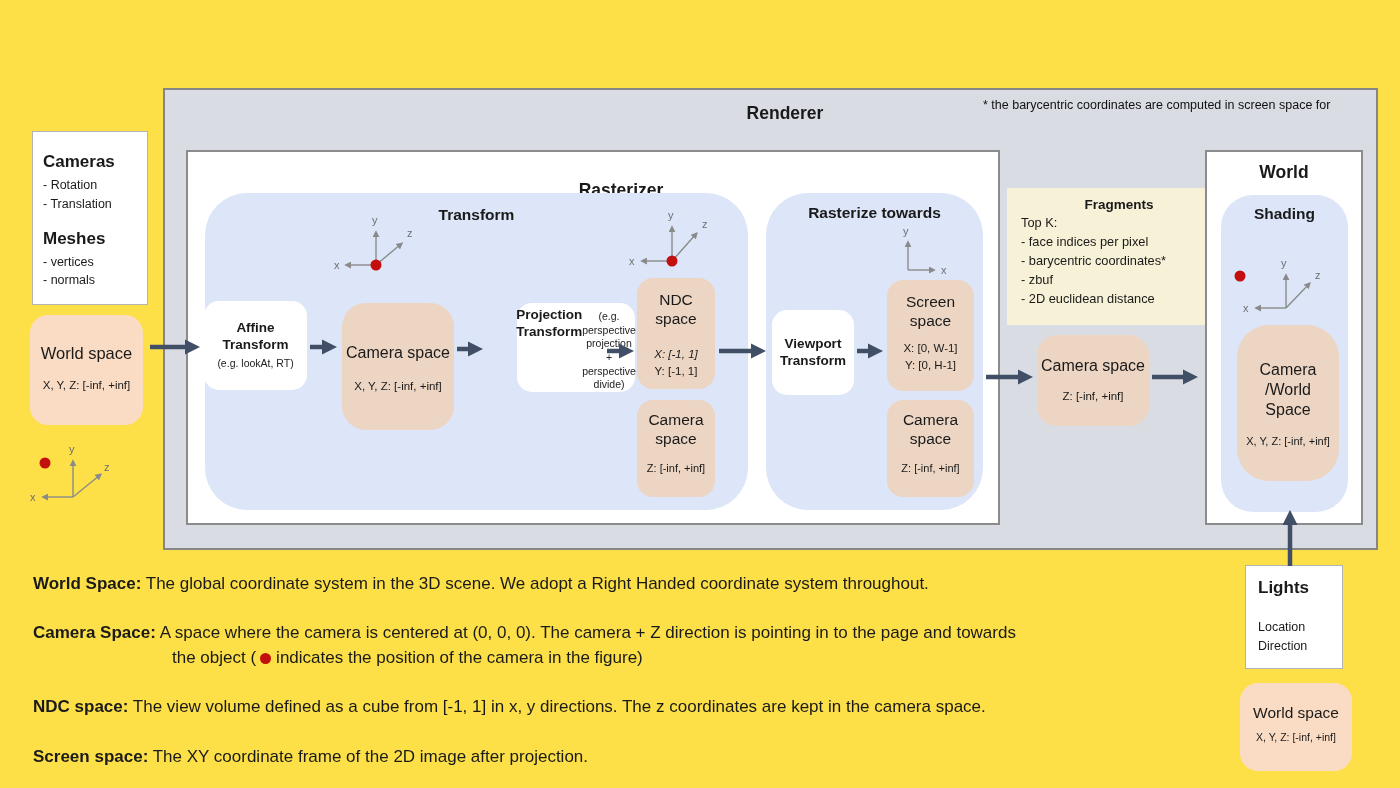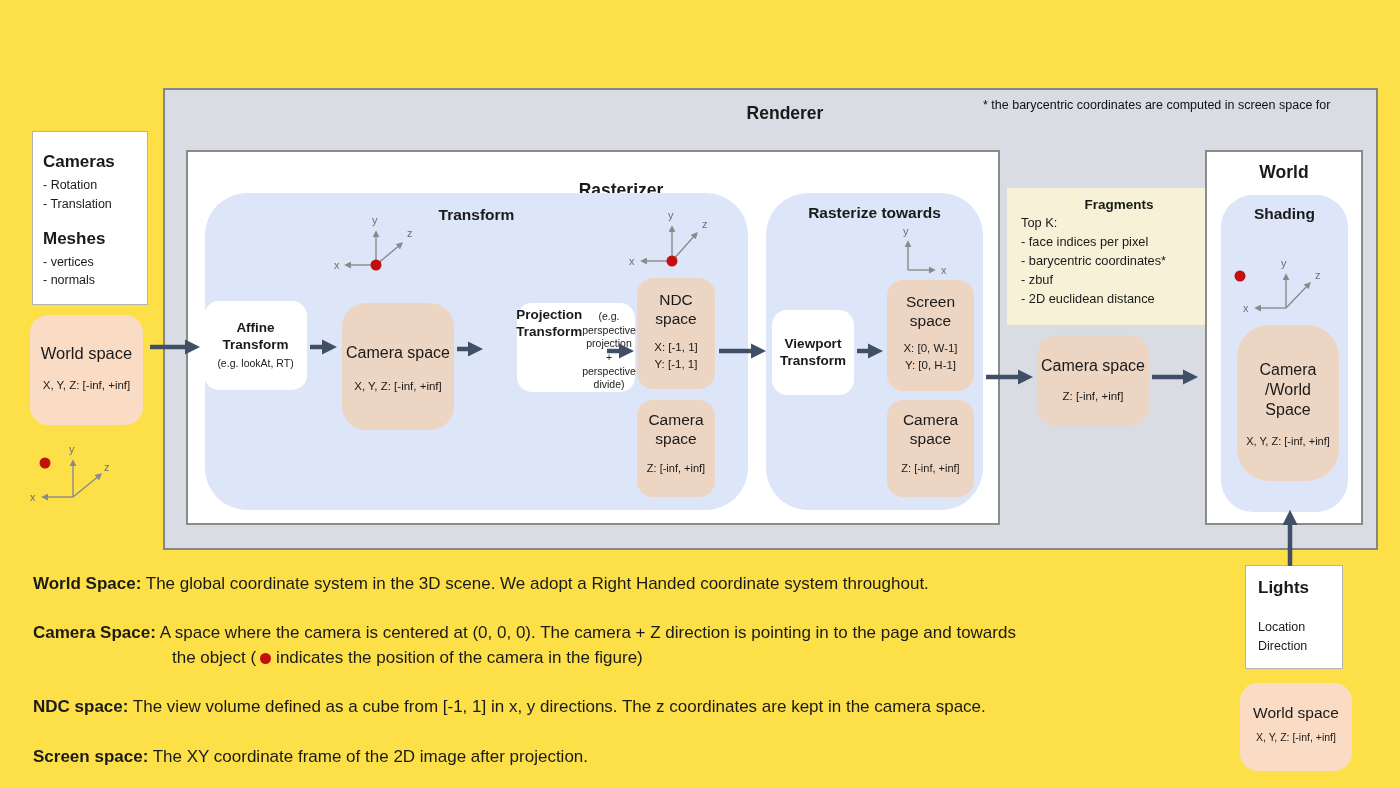--- a/index.html
+++ b/index.html
@@ -78,21 +78,21 @@
     <div class="box-range" style="margin-top:17px;">X, Y, Z: [-inf, +inf]</div>
   </div>
 
   <div class="abs white-op t-center" style="left:485px;top:303px;width:118px;height:89px;display:flex;justify-content:center;padding:4px 6px;margin-left:32px;">
     <div class="op-title">Projection Transform</div>
     <div class="op-sub">(e.g. perspective projection + perspective divide)</div>
   </div>
 
   <div class="abs peach-muted t-center" style="left:637px;top:278px;width:78px;height:111px;border-radius:16px;padding-top:12px;">
     <div class="box-title" style="font-size:15.5px;">NDC space</div>
-    <div class="box-range" style="margin-top:10px;line-height:1.5;">X: [-1, 1]</div>
+    <div class="box-range" style="margin-top:17px;line-height:1.5;font-style:italic;">X: [-1, 1]</div>
     <div class="box-range" style="line-height:1.5;">Y: [-1, 1]</div>
   </div>
 
   <div class="abs peach-muted t-center" style="left:637px;top:400px;width:78px;height:97px;border-radius:16px;padding-top:10px;">
     <div class="box-title" style="font-size:15.5px;">Camera space</div>
     <div class="box-range" style="margin-top:13px;font-size:11px;">Z: [-inf, +inf]</div>
   </div>
 
   <div class="abs blue-sec" style="left:766px;top:193px;width:217px;height:317px;"></div>
   <div class="abs h-sec t-center" style="left:766px;top:204px;width:217px;">Rasterize towards</div>

